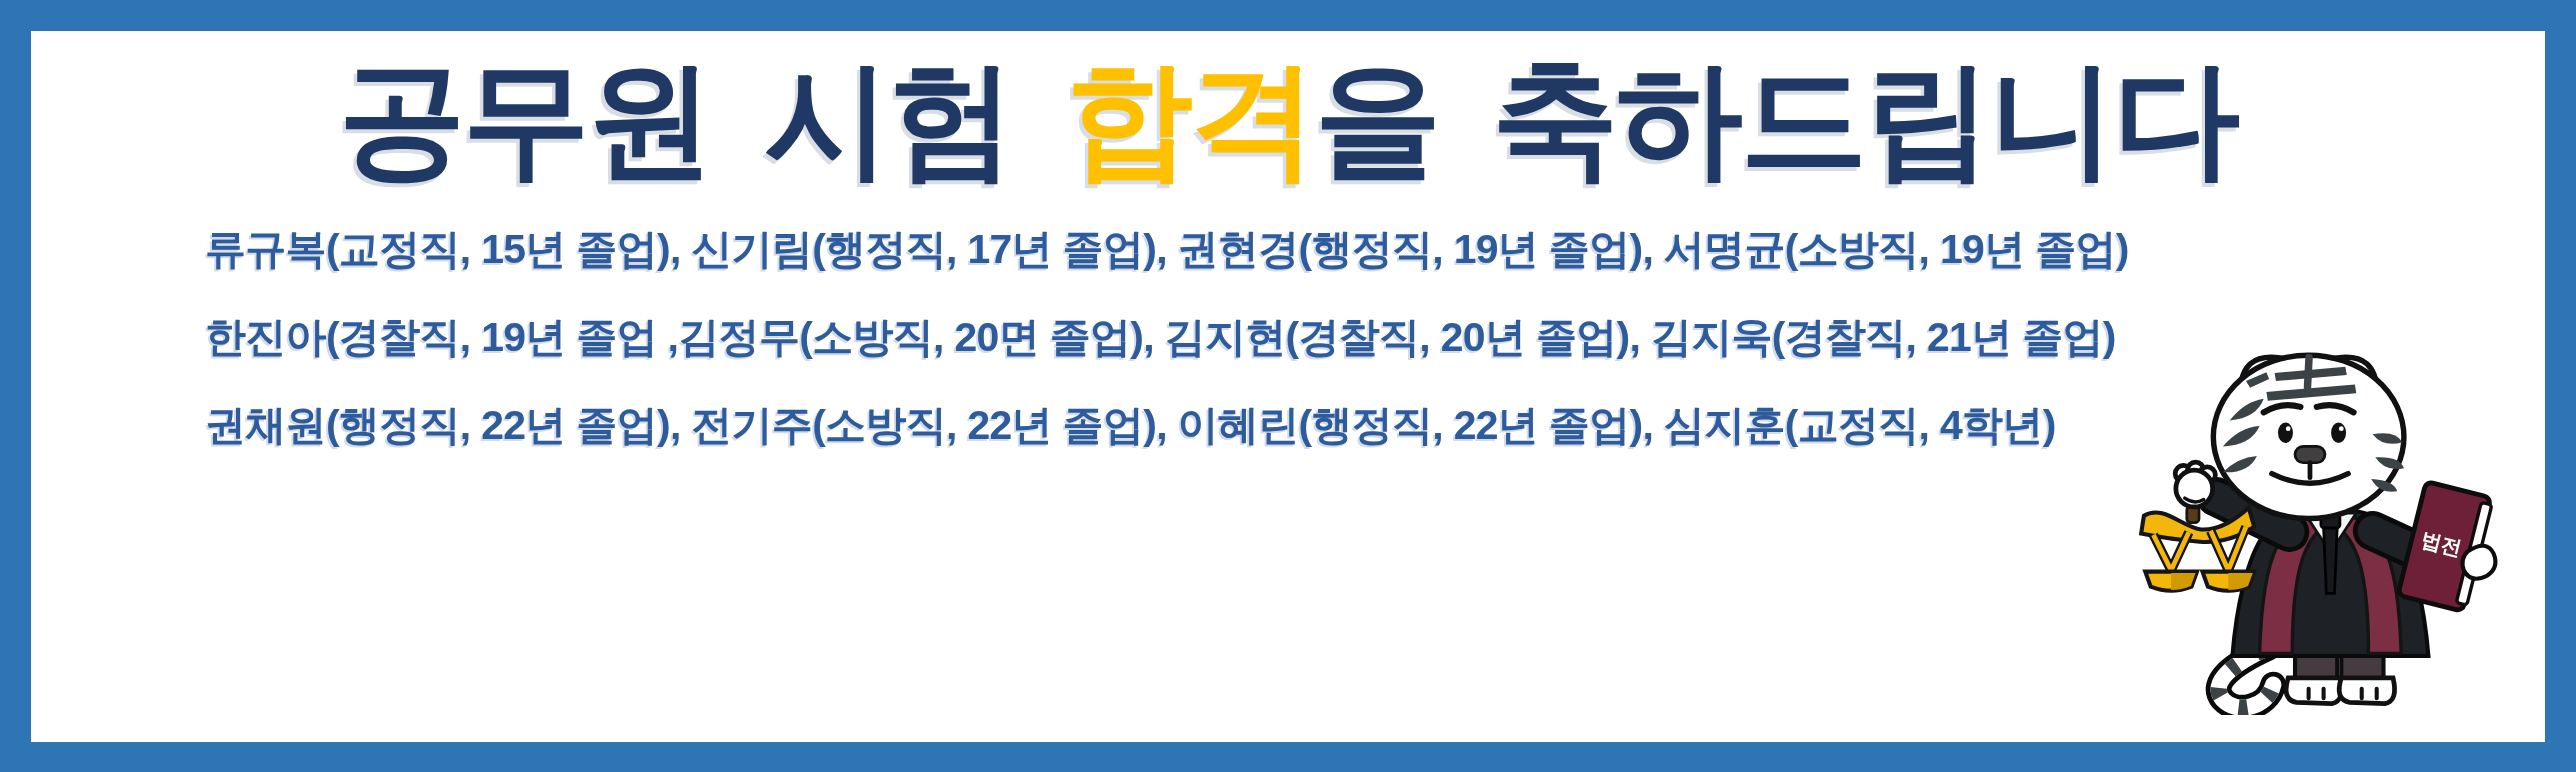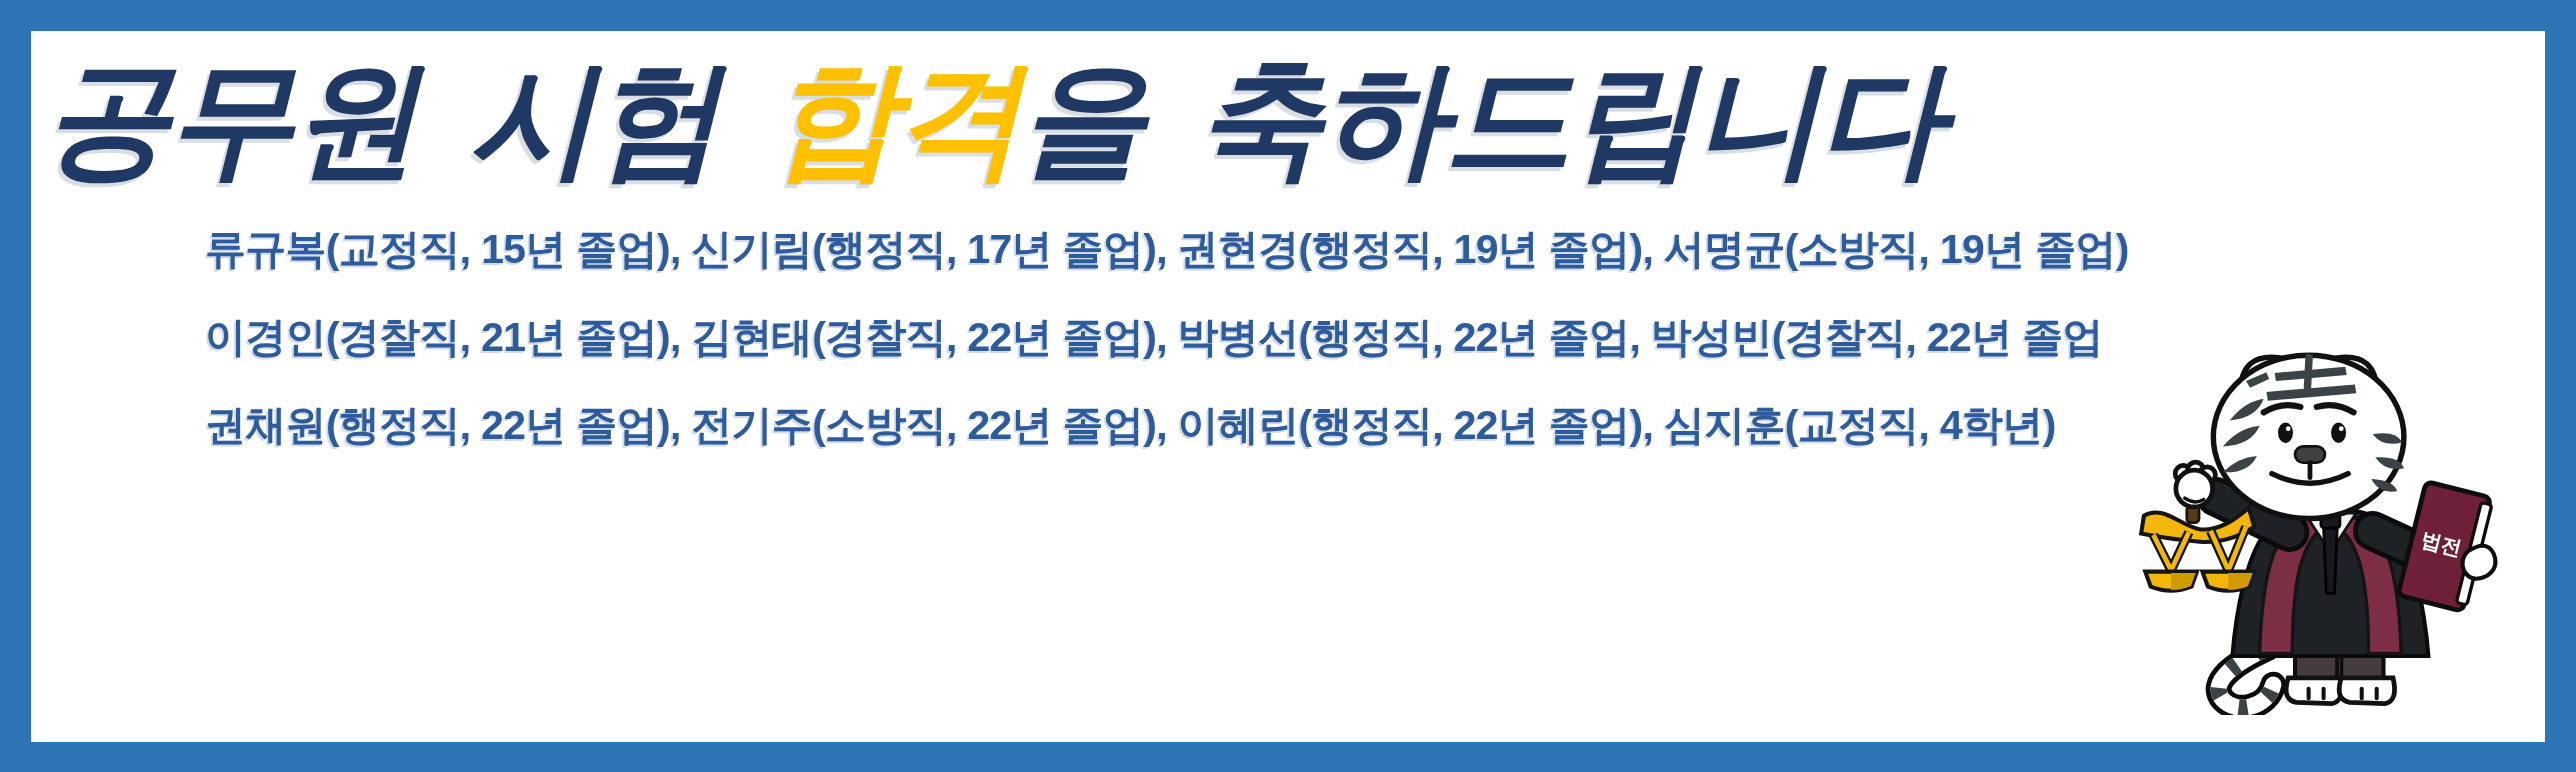--- a/index.html
+++ b/index.html
@@ -10,31 +10,30 @@
     background: var(--frame-blue, #2E75B6);
     font-family: "Liberation Sans", "DejaVu Sans", sans-serif;
   }
   .inner {
     position:absolute;
     inset:31px;
     background:#ffffff;
   }
   .title {
     position:absolute;
-    left:12px; right:0; top:19px;
-    text-align:left;
+    left:0; right:0; top:19px;
+    text-align:center;
     white-space:nowrap;
     font-size:127px;
     line-height:1.1;
     font-weight:900;
     letter-spacing:-2.7px;
     word-spacing:20.4px;
     color: var(--title-navy, #1F3864);
     text-shadow:-3.4px 4.1px 0 rgba(120,132,158,0.28);
-    font-style:italic;
   }
   .title .hl { color: var(--highlight-yellow, #FFC000); }
   .names {
     position:absolute;
     left:174px; top:174px; right:27px;
     font-size:41px;
     font-weight:700;
     letter-spacing:-0.7px;
     color: var(--body-blue, #2E5B9C);
   }
@@ -68,21 +67,21 @@
 </style>
 </head>
 <body>
 
 <div class="inner">
 
   <h1 class="title"><span>공무원 시험 </span><span class="hl">합격</span><span>을 축하드립니다</span></h1>
 
   <div class="names">
     <div class="line">류규복(교정직, 15년 졸업), 신기림(행정직, 17년 졸업), 권현경(행정직, 19년 졸업), 서명균(소방직, 19년 졸업)</div>
-    <div class="line">이경인(경찰직, 21년 졸업), 김현태(경찰직, 22년 졸업), 박병선(행정직, 22년 졸업, 박성빈(경찰직, 22년 졸업</div>
+    <div class="line">한진아(경찰직, 19년 졸업 ,김정무(소방직, 20면 졸업), 김지현(경찰직, 20년 졸업), 김지욱(경찰직, 21년 졸업)</div>
     <div class="line">권채원(행정직, 22년 졸업), 전기주(소방직, 22년 졸업), 이혜린(행정직, 22년 졸업), 심지훈(교정직, 4학년)</div>
   </div>
 
   <svg class="mascot" viewBox="0 0 570 560" xmlns="http://www.w3.org/2000/svg">
 
     <g>
       <path d="M198,462 C150,484 110,512 132,538 C152,560 198,550 206,516" fill="none" stroke="#0a0a0a" stroke-width="38" stroke-linecap="round"></path>
       <path d="M198,462 C150,484 110,512 132,538 C152,560 198,550 206,516" fill="none" stroke="#ffffff" stroke-width="24" stroke-linecap="round"></path>
       <path d="M198,462 C150,484 110,512 132,538 C152,560 198,550 206,516" fill="none" stroke="#3C4347" stroke-width="24" stroke-dasharray="13 32" stroke-dashoffset="-6"></path>
     </g>

